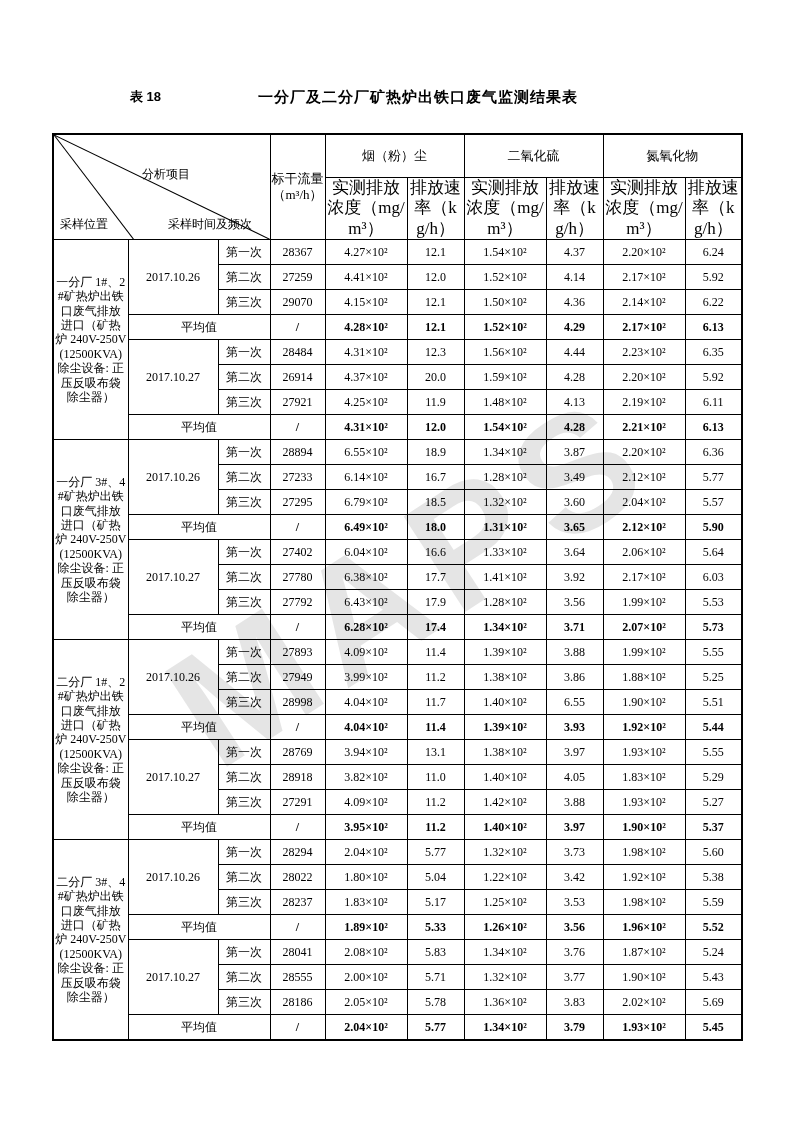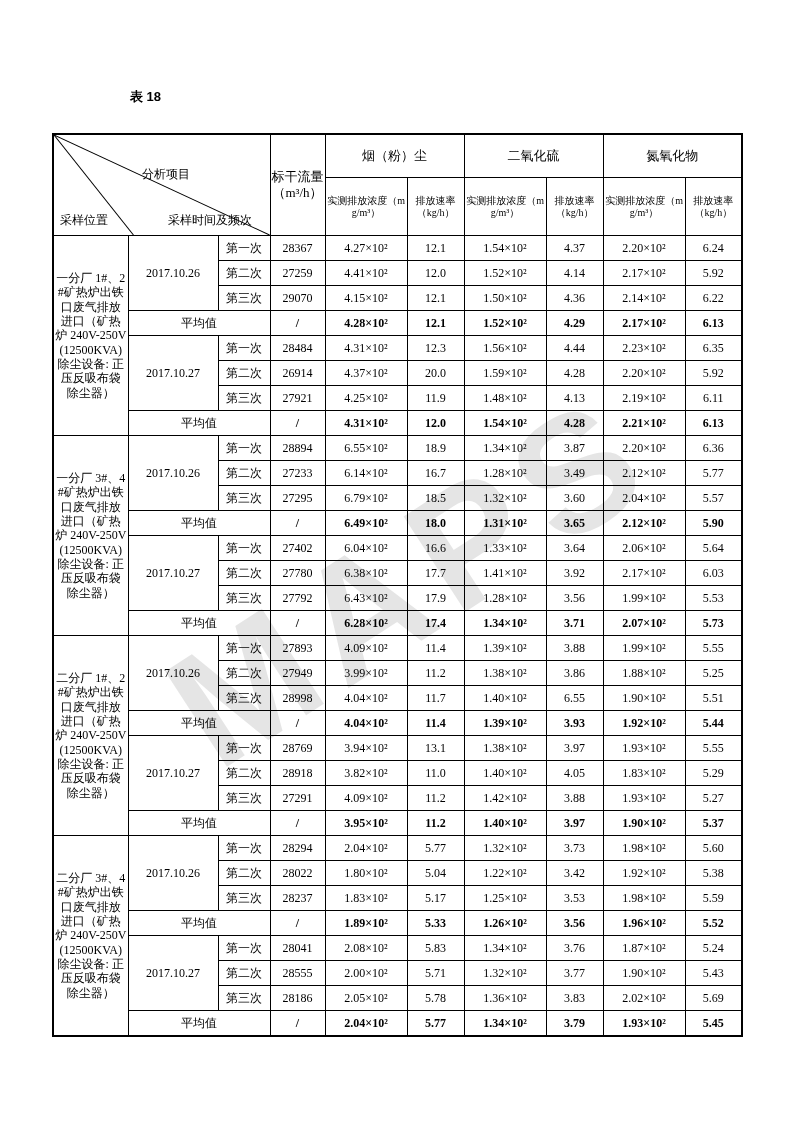--- a/index.html
+++ b/index.html
@@ -32,21 +32,21 @@
     border-collapse:collapse;table-layout:fixed;width:689px;
     background:transparent;
   }
   table.monitor td{
     border:1px solid #000;text-align:center;vertical-align:middle;
     font-size:12px;line-height:1.2;padding:0 1px;height:24px;
     background:transparent;word-break:break-all;
   }
   table.monitor{border:2px solid #000;}
   tr.group-row td{height:42px;font-size:13px;}
-  tr.sub-row td{height:57px;font-size:10px;}
+  tr.sub-row td{height:57px;font-size:17px;}
   td.corner{position:relative;padding:0;}
   td.corner .c-lbl{position:absolute;font-size:12px;white-space:nowrap;}
   .c-analysis{left:88px;top:32px;}
   .c-loc{left:6px;bottom:8px;}
   .c-time{left:82px;bottom:8px;margin-left:32px;}
   td.corner svg{position:absolute;left:0;top:0;width:100%;height:100%;display:block;}
   td.loc{font-size:12px;padding:0 2px;line-height:1.55;}
   td.avg-val{font-weight:bold;}
   td.flowh{font-size:12px;}
   .pagenum{
@@ -56,20 +56,21 @@
 </style>
 </head>
 <body>
 
 <div class="page">
 
   <div class="watermark">MAPS</div>
 
   <div class="title-row">
     <span class="table-label">表 18</span>
+    <span class="doc-title">一分厂及二分厂矿热炉出铁口废气监测结果表</span>
   </div>
 
   <table class="monitor">
     <colgroup>
       <col style="width:75px">
         <col style="width:90px">
         <col style="width:52px">
       <col style="width:55px">
         <col style="width:82px">
         <col style="width:57px">

